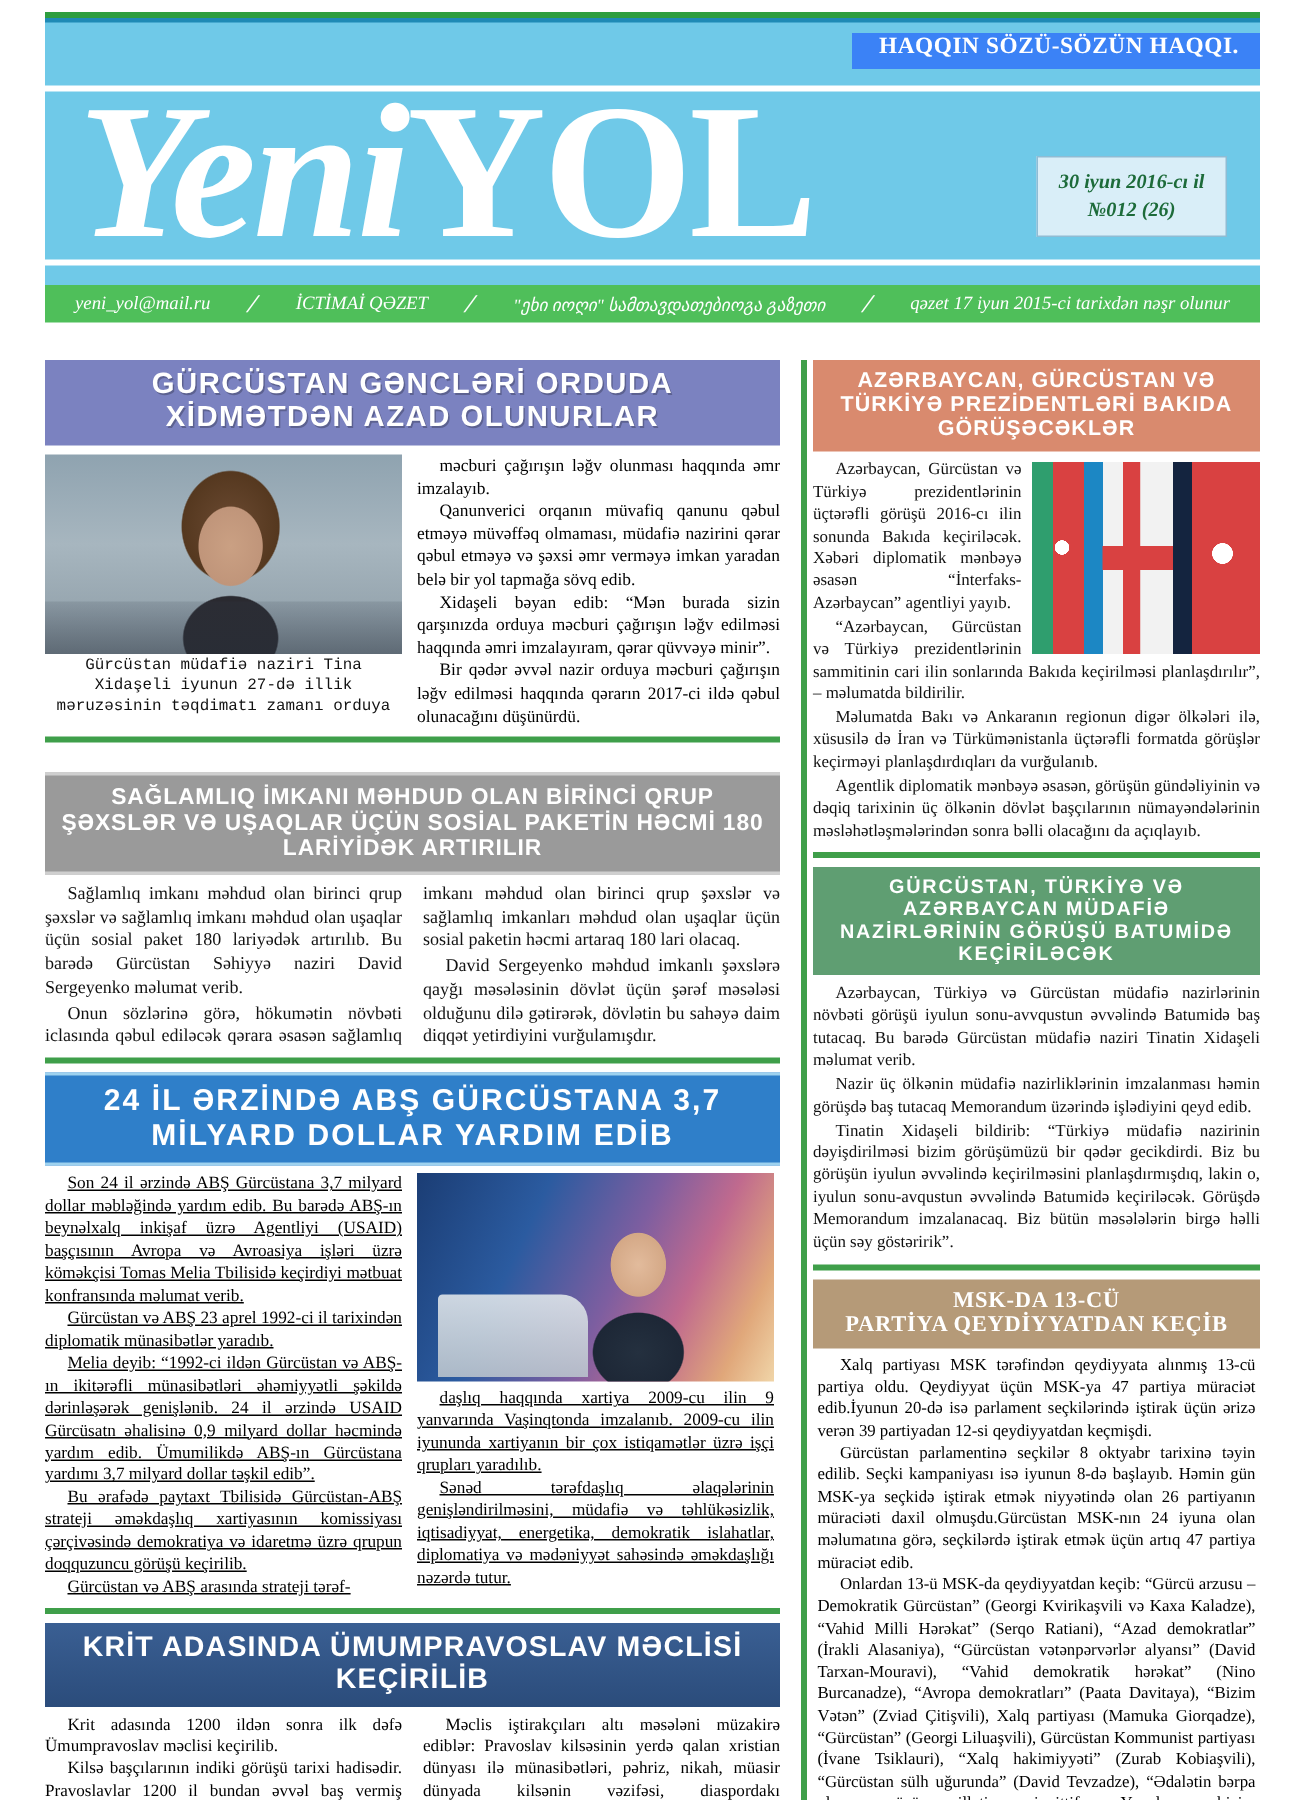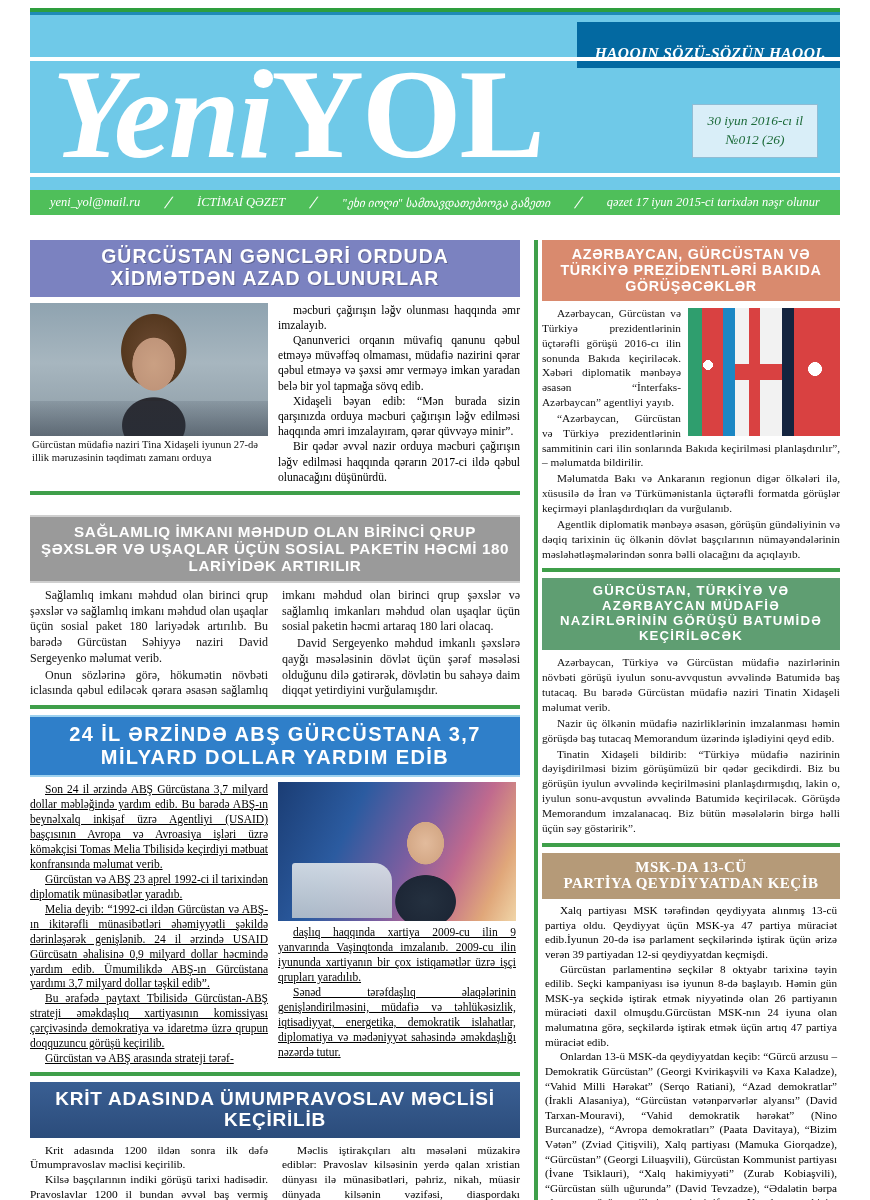--- a/index.html
+++ b/index.html
@@ -18,28 +18,27 @@
     height: 182px;
     background: #6fc9e8;
     border-top: 4px solid #2e9e3e;
     overflow: hidden;
   }
   .masthead::before{
     content:""; position:absolute; left:0; right:0; top:0; height:3px; background:#1f8ab5;
   }
   .slogan-box {
     position: absolute; right: 0; top: 10px;
-    background: #0369a1;
+    background: #3b82f6;
     color: #ffffff;
     font-family: "Liberation Serif", serif;
     font-weight: bold;
     font-size: 15.5px;
     letter-spacing: .4px;
-    padding: 22px 14px 6px 18px;
-    font-style: italic;
+    padding: 0 14px 6px 18px;
   }
   .white-rule-top {
     position: absolute; left: 0; right: 0; top: 45px; height: 4px; background: #ffffff;
   }
   .white-rule-bottom {
     position: absolute; left: 0; right: 0; bottom: 13px; height: 4px; background: #ffffff;
   }
   .logo {
     position: absolute;
     left: 22px; top: 38px;
@@ -53,21 +52,21 @@
   .logo .ital { font-style: italic; }
   .date-box {
     position: absolute;
     right: 22px; bottom: 32px;
     background: #d9eef8;
     border: 1px solid #8fbcd4;
     padding: 6px 14px 7px 14px;
     text-align: center;
     color: #1d6b3a;
     font-style: italic;
-    font-weight: normal;
+    font-weight: bold;
     font-size: 13.5px;
     line-height: 1.45;
   }
 
   
   .infobar {
     margin: 0 30px;
     background: #4fbf5a;
     height: 28px;
     display: flex;
@@ -125,22 +124,23 @@
     text-align: justify; text-justify: inter-word;
     hyphens: auto;
     color: #111;
     margin-top: 5px;
   }
   .body2 p, .body1 p { text-indent: 15px; margin-bottom: 1px; }
 
   
   .photo { position: relative; overflow: hidden; background: #cfd8dc; }
   .caption {
-    font-size: 10.6px; line-height: 1.28; text-align: left; color: #111;
+    font-size: 10.6px; line-height: 1.28; text-align: center; color: #111;
     padding: 2px 2px 0 2px;
+    font-family: Liberation Mono, monospace;
   }
 
   .art1-wrap { display: flex; gap: 10px; margin-top: 6px; }
   .art1-left { width: 238px; }
   .art1-right { flex: 1; font-size: 11.6px; line-height: 1.31; text-align: justify; }
   .art1-right p { text-indent: 15px; }
 
   .photo-minister { width: 238px; height: 133px; }
 
   .art3-wrap { display:flex; gap:10px; margin-top:5px; }

